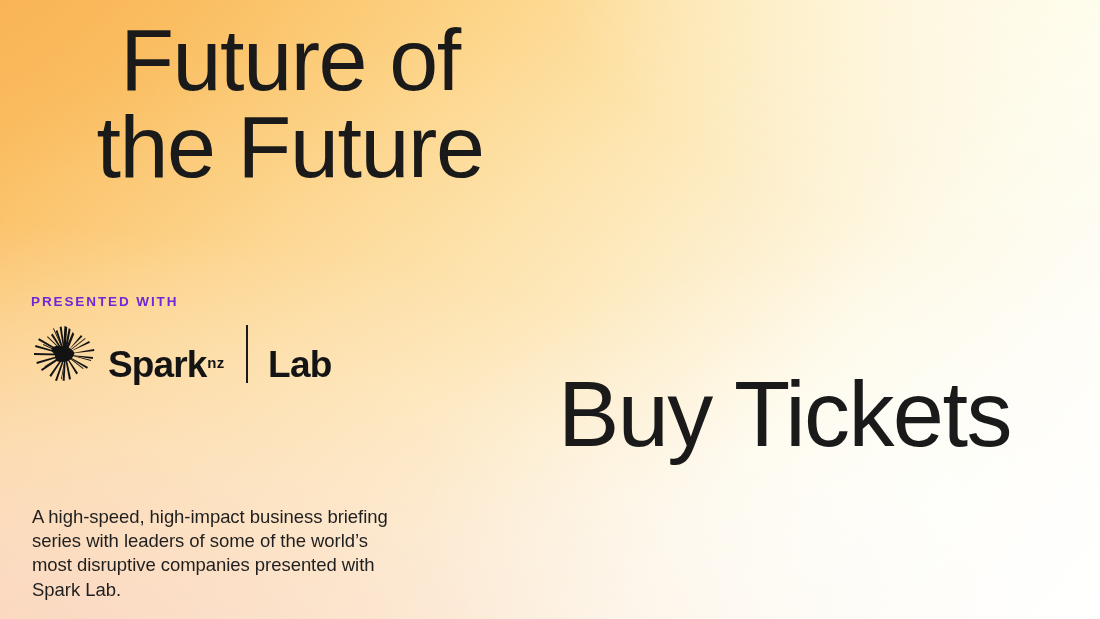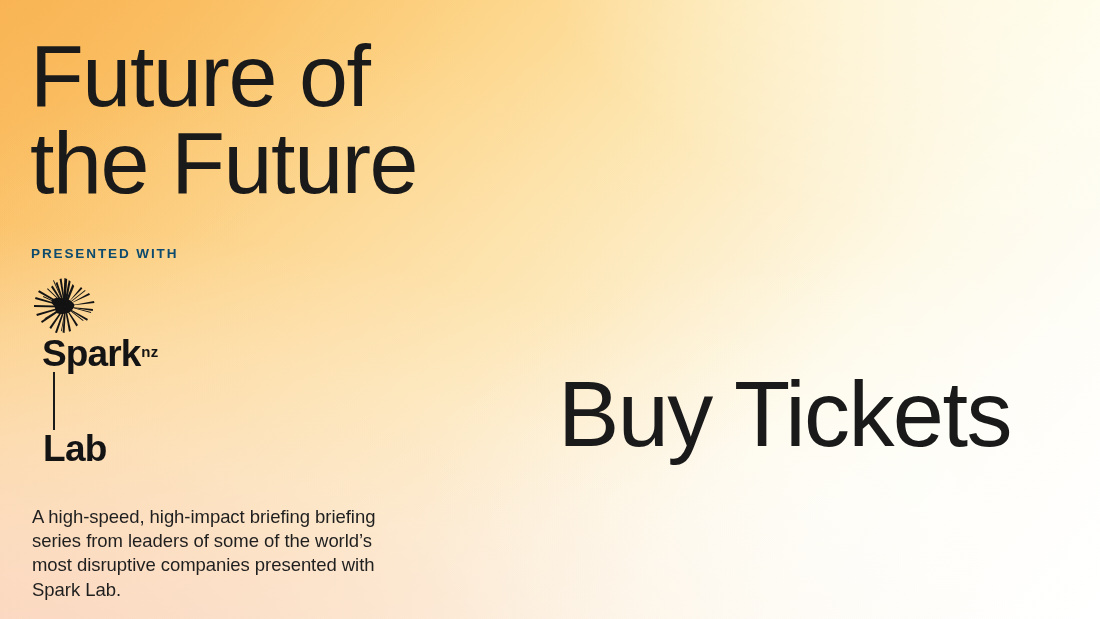--- a/index.html
+++ b/index.html
@@ -78,22 +78,23 @@
       radial-gradient(55% 60% at 76% 82%, rgba(255,255,255,0.45) 0%, rgba(255,255,255,0) 70%);
   }
 
   
   .content { position:relative; width:100%; height:100%; }
 
   
   .hero {
     position:absolute;
     left:30px;
-    top:32px;
+    top:16px;
     width:520px;
+    text-align:center;
   }
 
   .hero-title {
     font-size:88px;
     line-height:0.99;
     font-weight:300;
     letter-spacing:-1.4px;
     color:#1a1a1a;
     white-space:pre-line;
   }
@@ -102,29 +103,29 @@
   .presented-block {
     position:absolute;
     left:31px;
     top:246px;
   }
 
   .presented-label {
     font-size:13.5px;
     font-weight:700;
     letter-spacing:1.9px;
-    color:#0c4a6e;
+    color:#6d28d9;
     text-transform:uppercase;
+    margin-top:48px;
   }
 
   .logo-lockup {
     display:flex;
-    align-items:flex-start;
+    align-items:flex-end;
     margin-top:14px;
-    flex-direction:column;
   }
 
   .spark-burst {
     width:66px;
     height:60px;
     flex:0 0 auto;
     display:block;
   }
 
   .spark-word {
@@ -159,21 +160,20 @@
     margin:0 20px 0 22px;
     flex:0 0 auto;
   }
 
   .lab-text {
     font-size:37px;
     font-weight:700;
     letter-spacing:-0.7px;
     line-height:1;
     color:#141414;
-    margin-left:12px;
   }
 
   
   .description {
     position:absolute;
     left:32px;
     top:505px;
     width:370px;
     font-size:18.5px;
     line-height:24.2px;
@@ -272,20 +272,20 @@
           <span class="spark-text">Spark</span>
           <span class="spark-sup">nz</span>
         </div>
 
         <div class="logo-divider"></div>
 
         <span class="lab-text">Lab</span>
       </div>
     </div>
 
-    <p class="description">A high-speed, high-impact briefing briefing series from leaders of some of the world’s most disruptive companies presented with Spark Lab.</p>
+    <p class="description">A high-speed, high-impact business briefing series with leaders of some of the world’s most disruptive companies presented with Spark Lab.</p>
 
     <nav class="nav">
       <a class="nav-link" href="#">Buy Tickets</a>
     </nav>
 
   </div>
 </div>
 
 </body></html>

